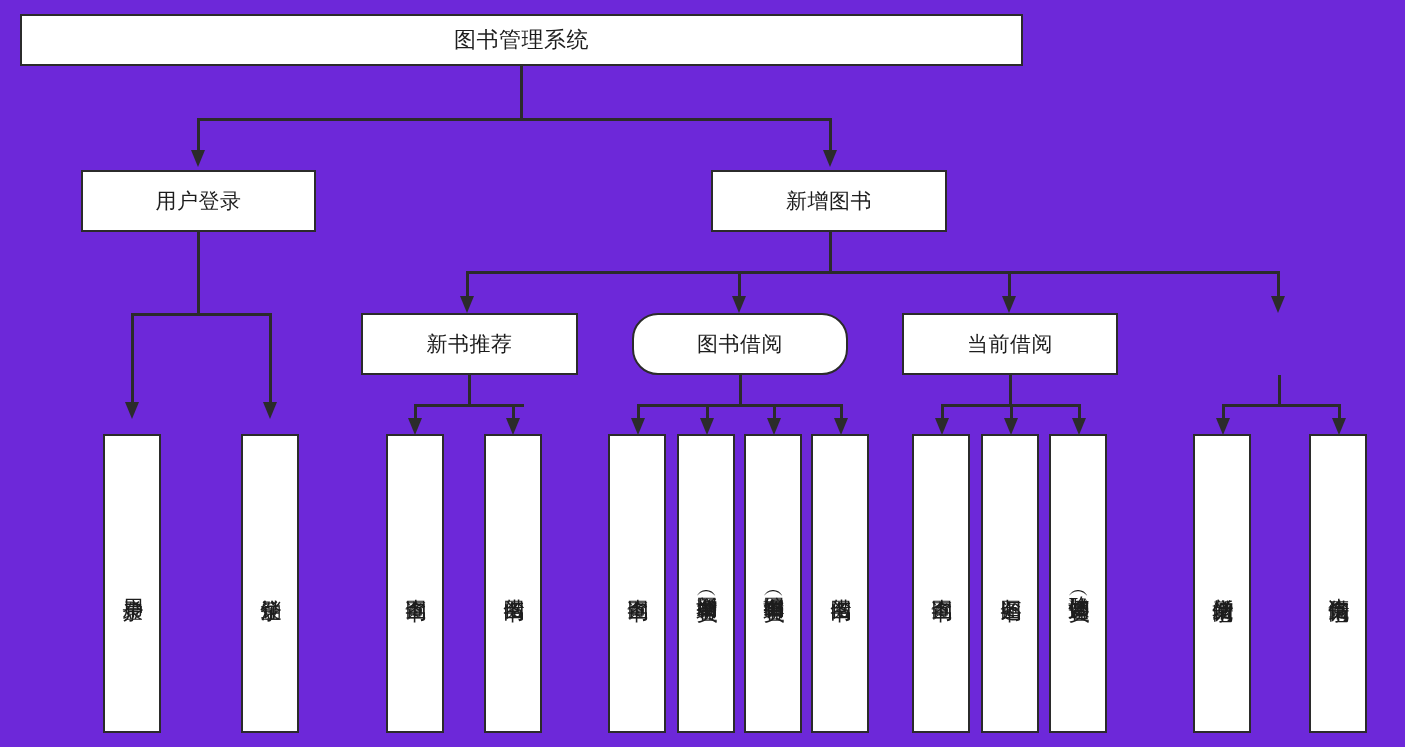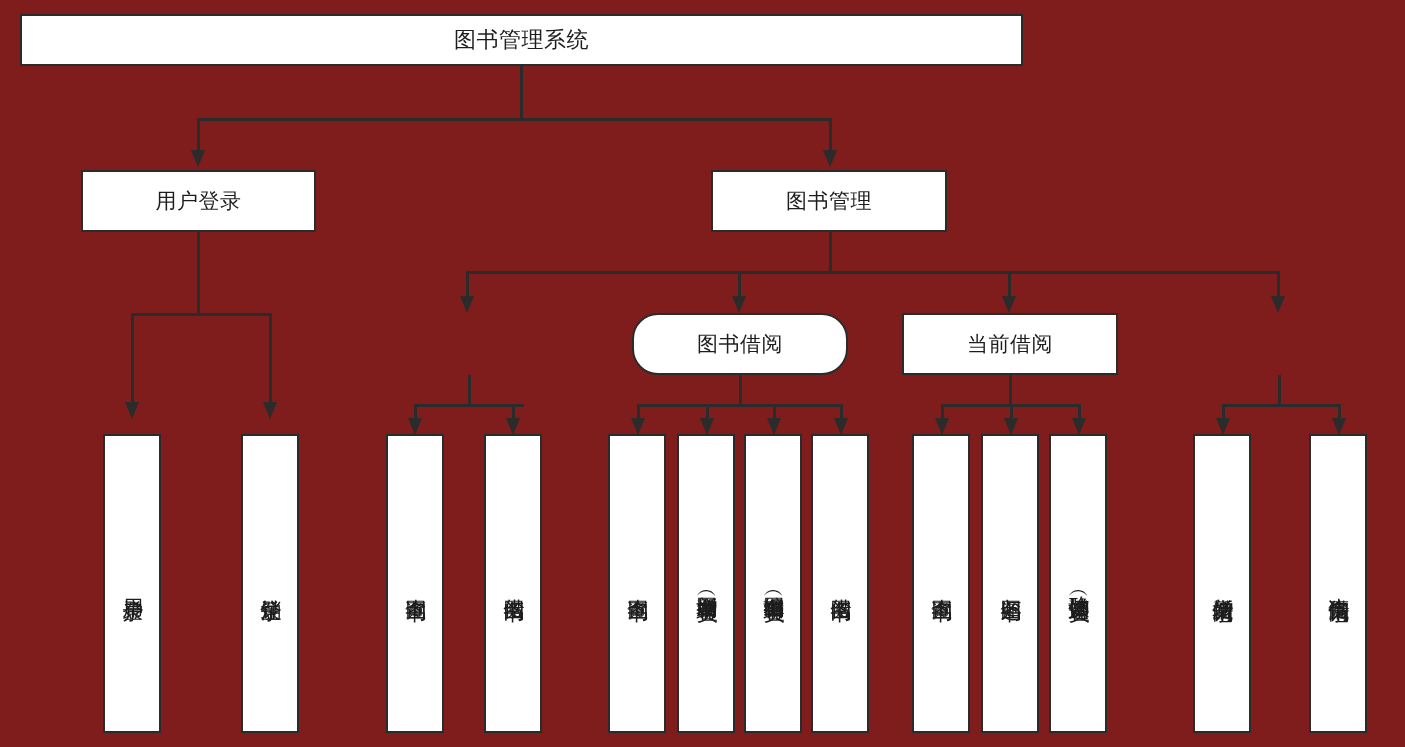--- a/index.html
+++ b/index.html
@@ -7,21 +7,21 @@
     padding: 0;
     background: #ffffff;
   }
   body {
     font-family: "DejaVu Sans", "Liberation Sans", sans-serif;
   }
   #canvas {
     position: relative;
     width: 1405px;
     height: 747px;
-    background: #7f1d1d;
+    background: #6d28d9;
     overflow: hidden;
   }
   
   .node {
     position: absolute;
     box-sizing: border-box;
     border: 2.5px solid #2b2b2b;
     background: #ffffff;
     display: flex;
     align-items: center;
@@ -154,23 +154,26 @@
   <div class="arrow" style="left:1332px; top:418px;"></div>
 
   <div class="node h root" style="left:20px; top:14px; width:1003px; height:52px;">
     <span class="label">图书管理系统</span>
   </div>
 
   <div class="node h" style="left:81px; top:170px; width:235px; height:62px;">
     <span class="label">用户登录</span>
   </div>
   <div class="node h" style="left:711px; top:170px; width:236px; height:62px;">
-    <span class="label">图书管理</span>
-  </div>
-
+    <span class="label">新增图书</span>
+  </div>
+
+  <div class="node h" style="left:361px; top:313px; width:217px; height:62px;">
+    <span class="label">新书推荐</span>
+  </div>
   <div class="node h" style="left:632px; top:313px; width:216px; height:62px;border-radius:26px;">
     <span class="label">图书借阅</span>
   </div>
   <div class="node h" style="left:902px; top:313px; width:216px; height:62px;">
     <span class="label">当前借阅</span>
   </div>
 
   <div class="node v" style="left:103px; top:434px; width:58px; height:299px;">
     <span class="label">用户登录</span>
   </div>

